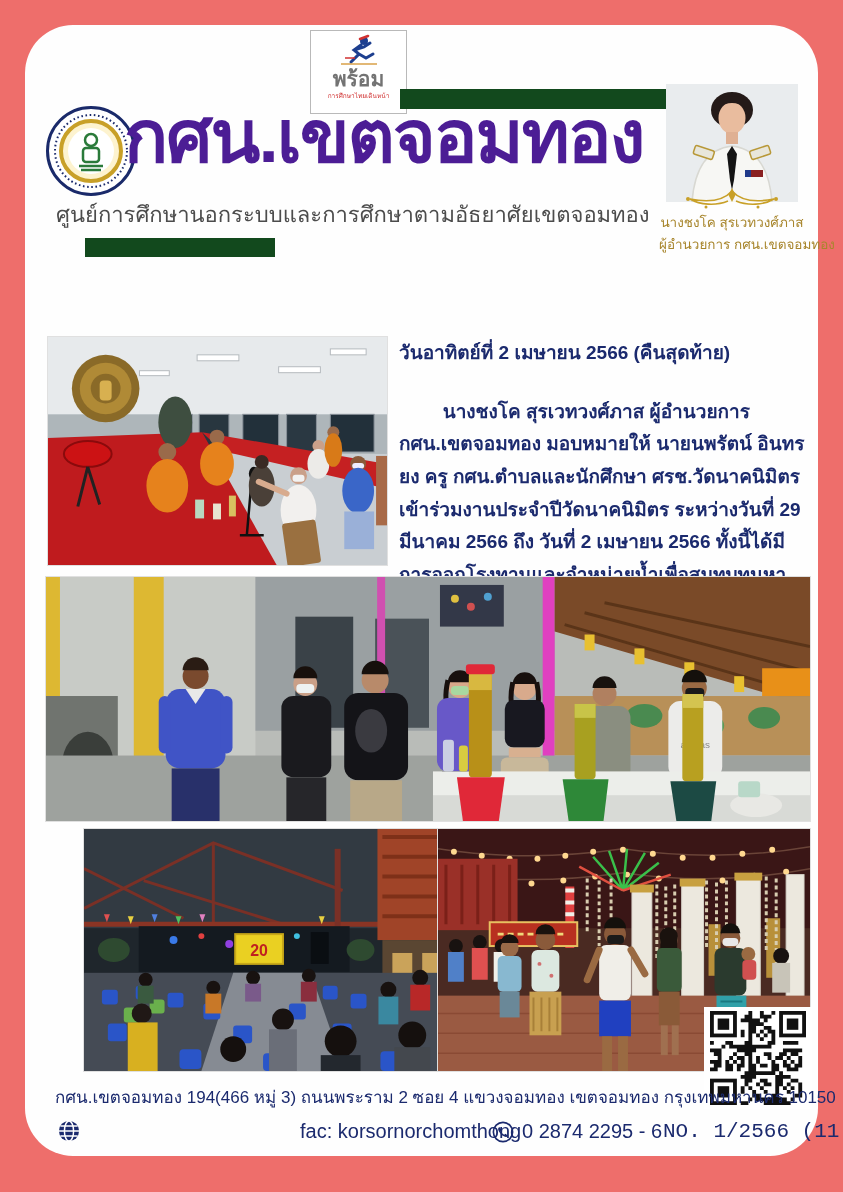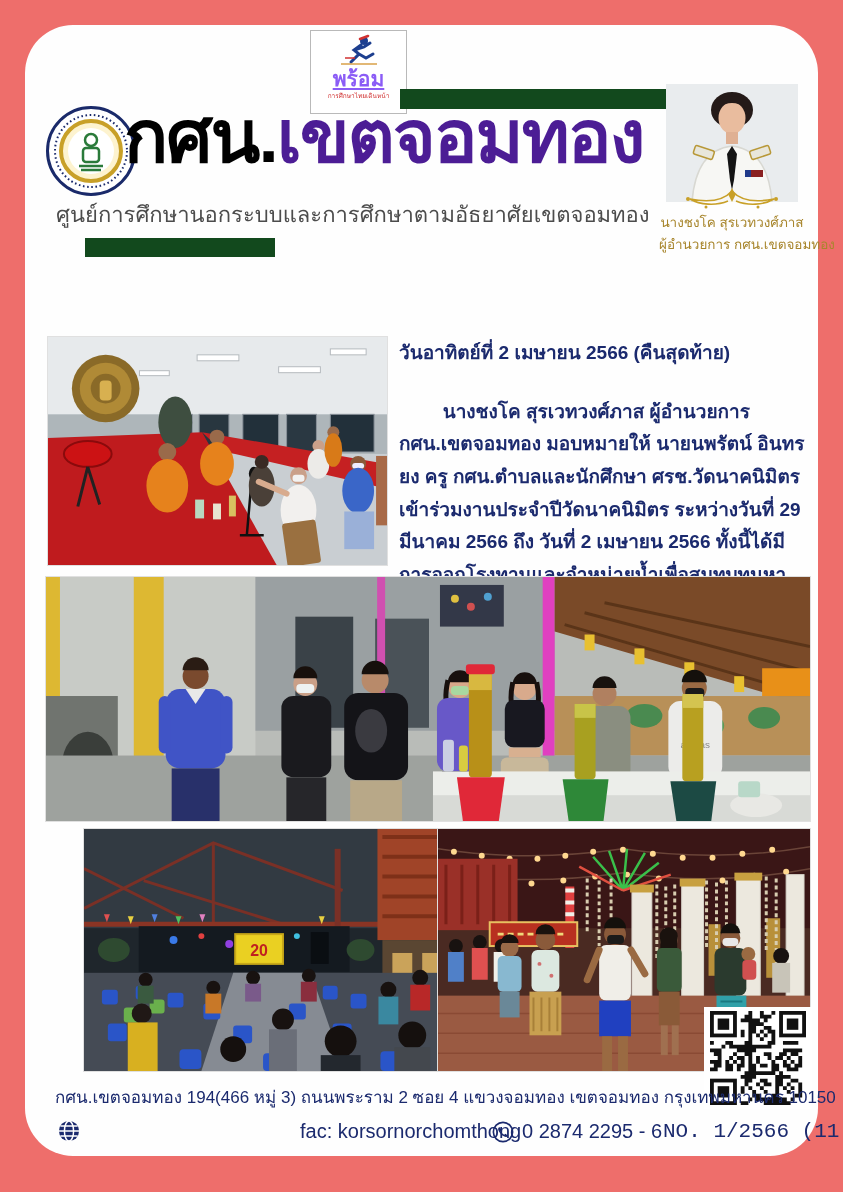--- a/index.html
+++ b/index.html
@@ -4,30 +4,30 @@
 <style>
   * { margin:0; padding:0; box-sizing:border-box; }
   html,body { background:#ee6e6b; }
   body { font-family:"Liberation Sans", sans-serif; }
   .page { position:relative; width:843px; height:1192px; background:#ee6e6b; overflow:hidden; }
   .card { position:absolute; left:25px; top:25px; width:793px; height:1131px; background:#fefefe; border-radius:48px; }
 
   
   .ready-badge { position:absolute; left:310px; top:30px; width:97px; height:84px; background:#fff;
     border:1px solid #b9b9b9; display:flex; flex-direction:column; align-items:center; justify-content:flex-start; padding-top:3px; }
-  .ready-badge .rb-title { color:#8b5cf6; font-weight:bold; font-size:21px; line-height:1; margin-top:-2px;text-decoration:underline; }
+  .ready-badge .rb-title { color:#737373; font-weight:bold; font-size:21px; line-height:1; margin-top:-2px; }
   .ready-badge .rb-sub { color:#d03030; font-size:6.5px; margin-top:2px; white-space:nowrap; }
   .newsletter-script { position:absolute; left:424px; top:52px; font-family:"DejaVu Serif", serif; font-style:italic;
     font-size:23px; color:#7d6c42; white-space:nowrap; }
   .newsletter-script .gap { display:inline-block; width:26px; }
   .green-bar-1 { position:absolute; left:400px; top:89px; width:272px; height:20px; background:#12491d; }
   .emblem { position:absolute; left:46px; top:106px; width:90px; height:90px; }
   .org-title { position:absolute; left:124px; top:88px; font-size:73px; font-weight:bold; letter-spacing:-2px;
     white-space:nowrap; line-height:1.35; }
-  .org-title .abbr { color:#000000;margin-top:48px; }
+  .org-title .abbr { color:#4c1d95;margin-top:48px; }
   .org-title .name { color:#4c1d95; }
   .org-subtitle { position:absolute; left:56px; top:197px; font-size:22px; color:#4c4c4c; white-space:nowrap; }
   .green-bar-2 { position:absolute; left:85px; top:238px; width:190px; height:19px; background:#12491d; }
 
   .director { position:absolute; left:659px; top:84px; width:146px; text-align:center; }
   .director-photo { width:132px; height:118px; margin:0 auto; background:#e9ecee; overflow:hidden; }
   .director-flourish { margin:-16px auto 0; width:132px; height:26px; position:relative; }
   .director-name, .director-title { color:#a8862d; font-weight:normal; font-size:13.5px; line-height:1.6; white-space:nowrap; }
 
   .article-title { position:absolute; right:43px; top:256px; font-size:46px; font-weight:bold; color:#4b3a33; white-space:nowrap; }

